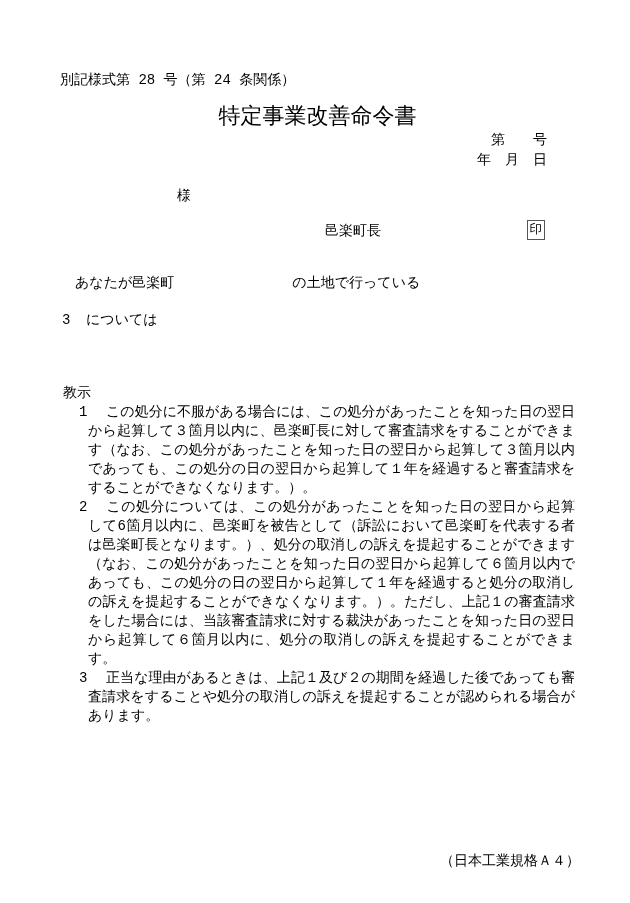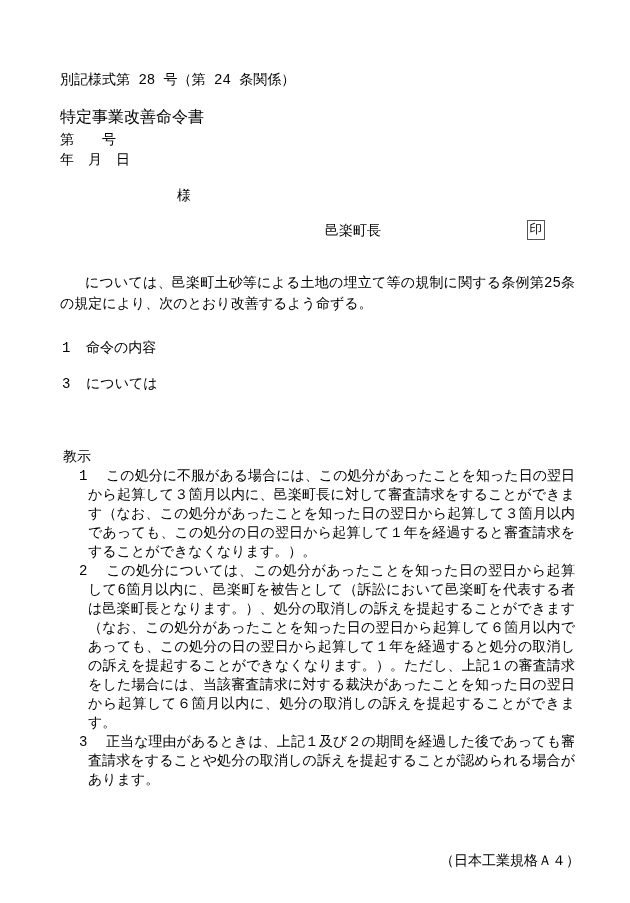--- a/index.html
+++ b/index.html
@@ -22,24 +22,26 @@
     position: absolute;
     left: 60px;
     top: 63px;
     width: 515px;
   }
   .form-label {
     line-height: 18px;
   }
   .doc-title {
     margin-top: 18px;
-    font-size: 16px;
+    text-align: center;
+    font-size: 22px;
     line-height: 22px;
   }
   .ref-block {
+    text-align: right;
     padding-right: 28px;
     line-height: 20px;
     margin-top: 1px;
   }
   .addressee {
     margin-top: 16px;
     padding-left: 117px;
     line-height: 20px;
   }
   .issuer-row {
@@ -137,26 +139,25 @@
     <div class="addressee">
       <span>様</span>
     </div>
 
     <div class="issuer-row">
       <span class="issuer-name">邑楽町長</span>
       <span class="seal-box">印</span>
     </div>
 
     <div class="body-block">
-      <p class="body-para">については、邑楽町土砂等による土地の埋立て等の規制に関する条例第25条の規定により、次のとおり改善するよう命ずる。</p>
+      <div class="body-line1">
+        <span class="indent1"></span><span>あなたが邑楽町</span><span class="fill-gap"></span><span>の土地で行っている</span>
+      </div>
     </div>
 
-    <div class="order-row r1">
-      <span class="order-num">1</span><span>命令の内容</span>
-    </div>
 
 
     <div class="order-row r3">
       <span class="order-num">3</span><span>については</span>
     </div>
 
     <div class="kyouji">
       <div class="kyouji-heading">教示</div>
       <p class="kyouji-item">
         <span class="k-num">1</span><span>この処分に不服がある場合には、この処分があったことを知った日の翌日から起算して３箇月以内に、邑楽町長に対して審査請求をすることができます（なお、この処分があったことを知った日の翌日から起算して３箇月以内であっても、この処分の日の翌日から起算して１年を経過すると審査請求をすることができなくなります。）。</span>

